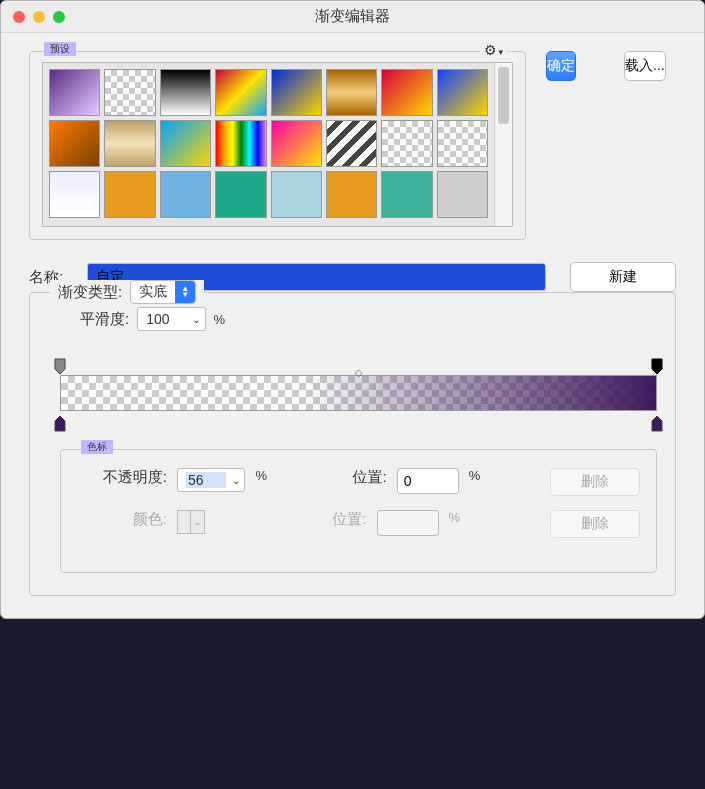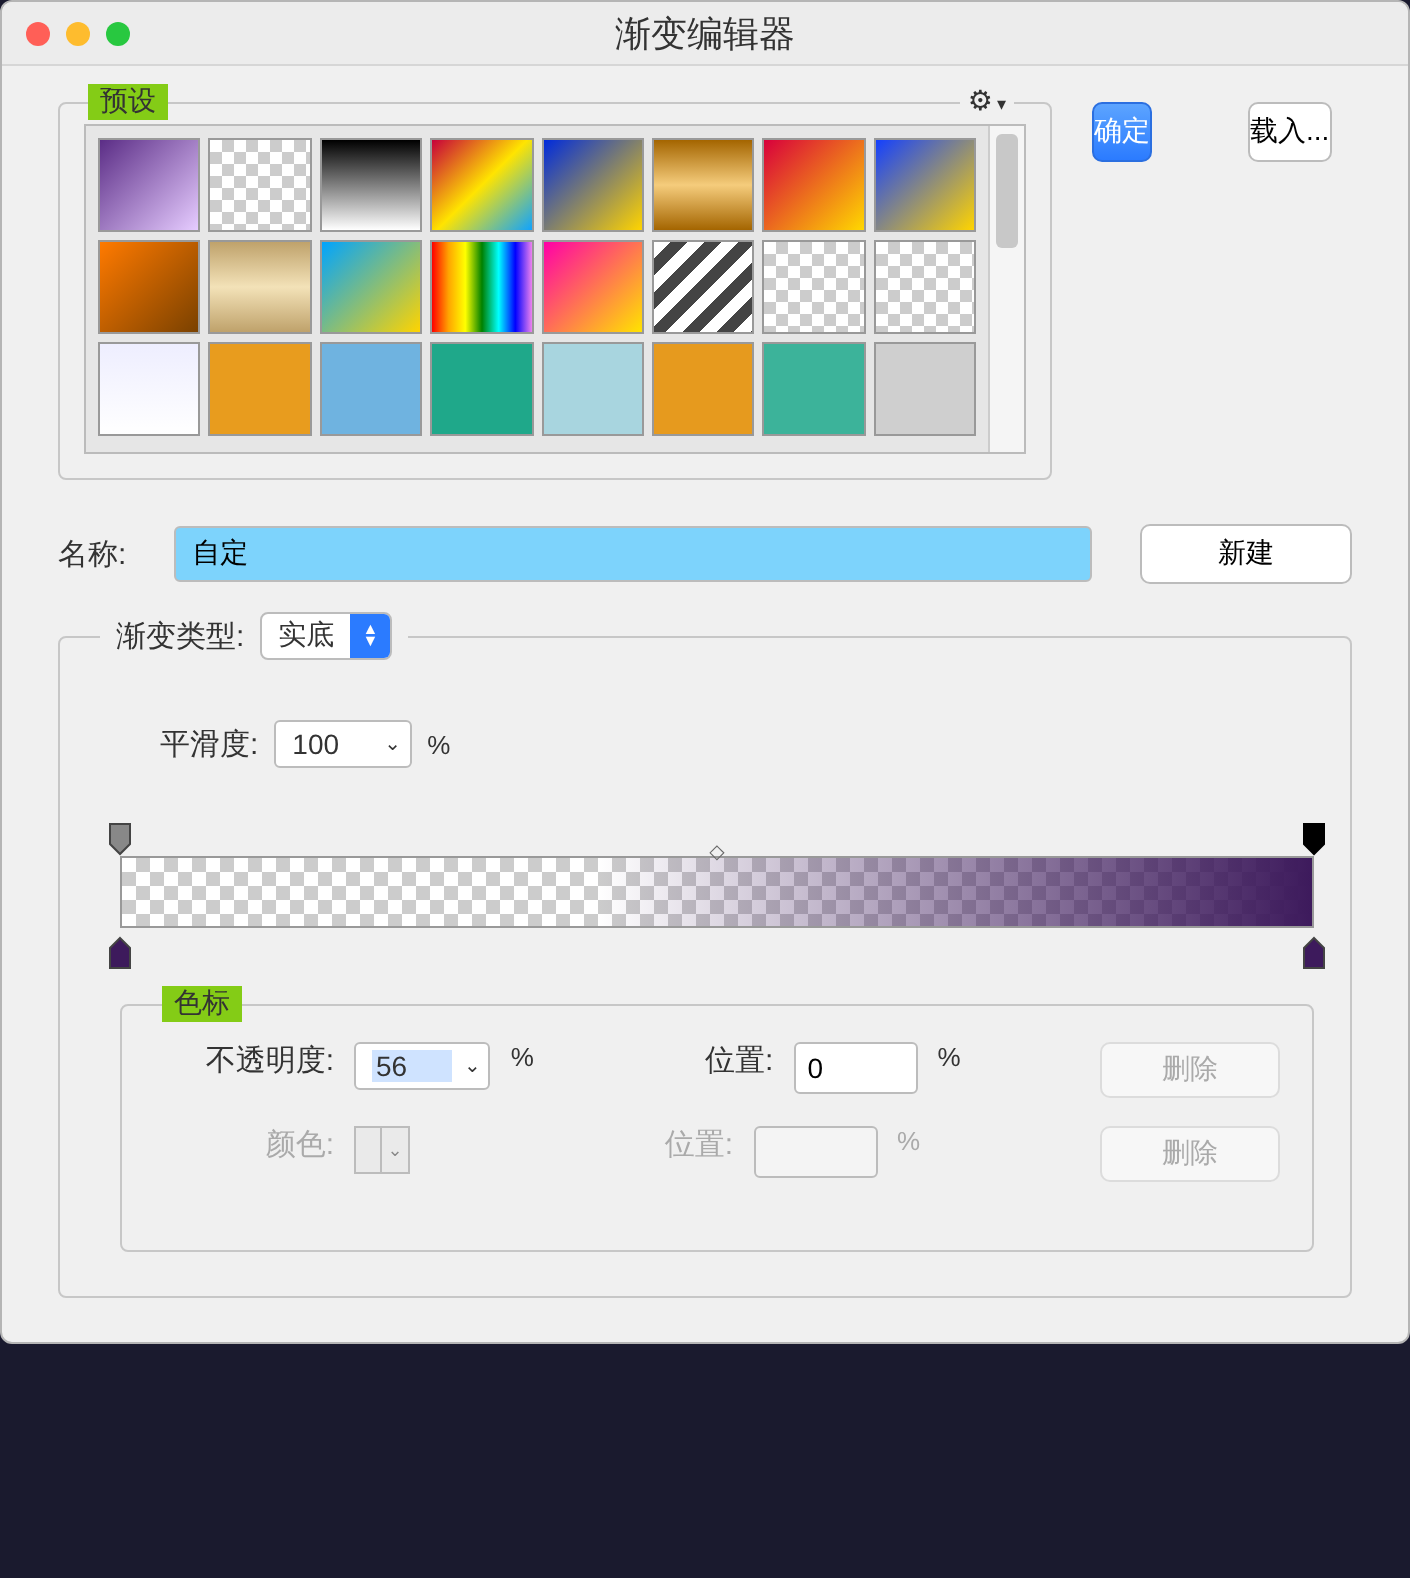--- a/index.html
+++ b/index.html
@@ -23,34 +23,34 @@
   padding: 0 12px;
   background: #ececec;
   border-bottom: 1px solid #d6d6d6;
   position: relative;
 }
 .traffic { display:flex; gap:8px; }
 .dot { width:12px; height:12px; border-radius:50%; }
 .dot.red { background:#ff5f57; }
 .dot.yellow { background:#febc2e; }
 .dot.green { background:#28c840; }
-.title { position:absolute; left:0; right:0; text-align:center; font-size:18px; }
+.title { position:absolute; left:0; right:0; text-align:center; font-size:15px; }
 .content { padding: 18px 28px 22px 28px; }
 
 .row-top { display:flex; gap:20px; }
 .presets-fieldset {
   flex: 1;
   border: 1px solid #c7c7c7;
   border-radius: 4px;
   padding: 10px 12px 12px 12px;
   position: relative;
 }
 .fieldset-legend {
   position:absolute; top:-10px; left:14px;
-  background:#84cc16; padding:0 6px; font-size:14px;
+  background:#c4b5fd; padding:0 6px; font-size:10px;
 }
 .gear {
   position:absolute; top:-10px; right:18px; font-size:14px;
   background:#f0f0f0; padding:0 4px;
 }
 .preset-grid {
   display:flex;
   border:1px solid #bbb;
   background:#e6e6e6;
   height: 165px;
@@ -77,27 +77,27 @@
 }
 .btn.primary {
   background: linear-gradient(#5ca4ff,#2b7bff);
   color:#fff; border-color:#2b6fe0;
 }
 
 .name-row { display:flex; align-items:center; gap:24px; margin-top:22px; }
 .label { font-size:15px; }
 .text-input {
   height:28px; border:1px solid #bcbcbc; border-radius:3px;
-  padding:0 8px; background:#7dd3fc; font-size:14px;
+  padding:0 8px; background:#1d4ed8; font-size:14px;
 }
 .name-input { flex:1; }
 
 .type-fieldset {
   border:1px solid #c7c7c7; border-radius:4px;
-  margin-top:26px; padding:31px 18px 22px 30px; position:relative;
+  padding:4px 18px 22px 30px; position:relative;
 }
 .legend-wrap {
   position:absolute; top:-13px; left:20px;
   display:flex; align-items:center; gap:8px;
   background:#f0f0f0; padding:0 8px;
 }
 .select-blue {
   display:inline-flex; align-items:center;
   background:#fff; border:1px solid #bcbcbc; border-radius:4px;
   height:24px; padding:0 0 0 8px; font-size:14px;

